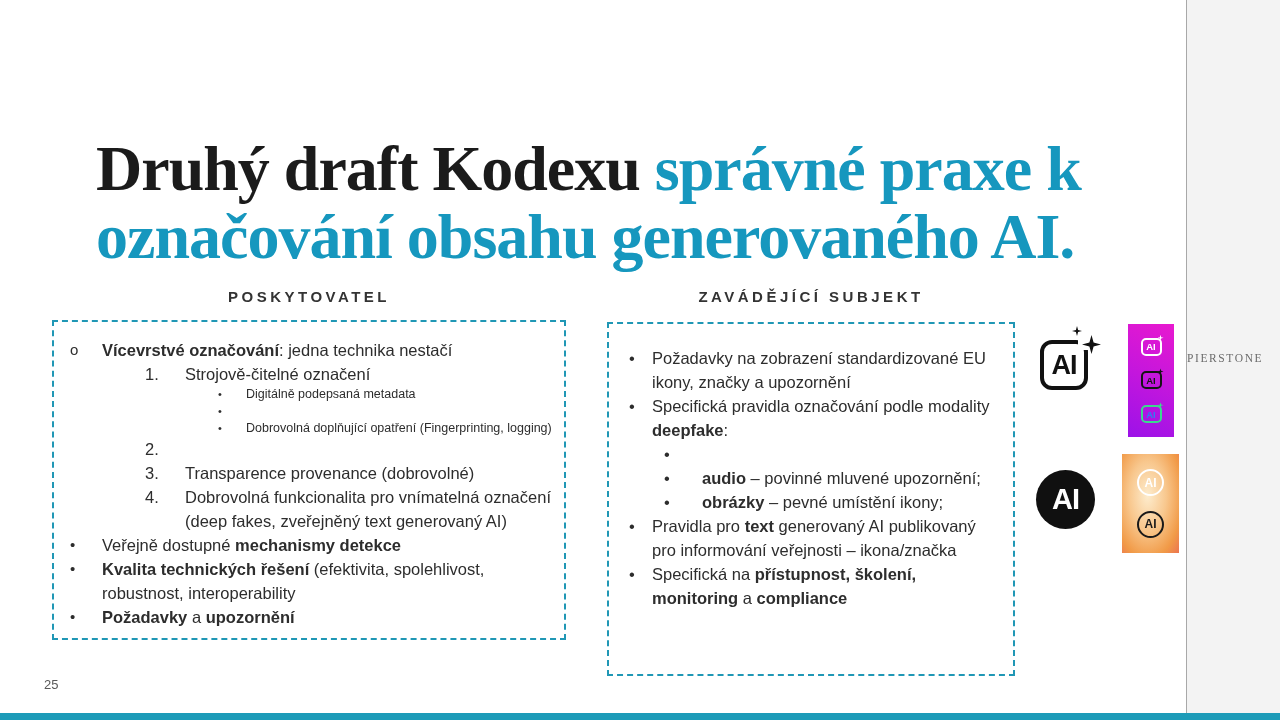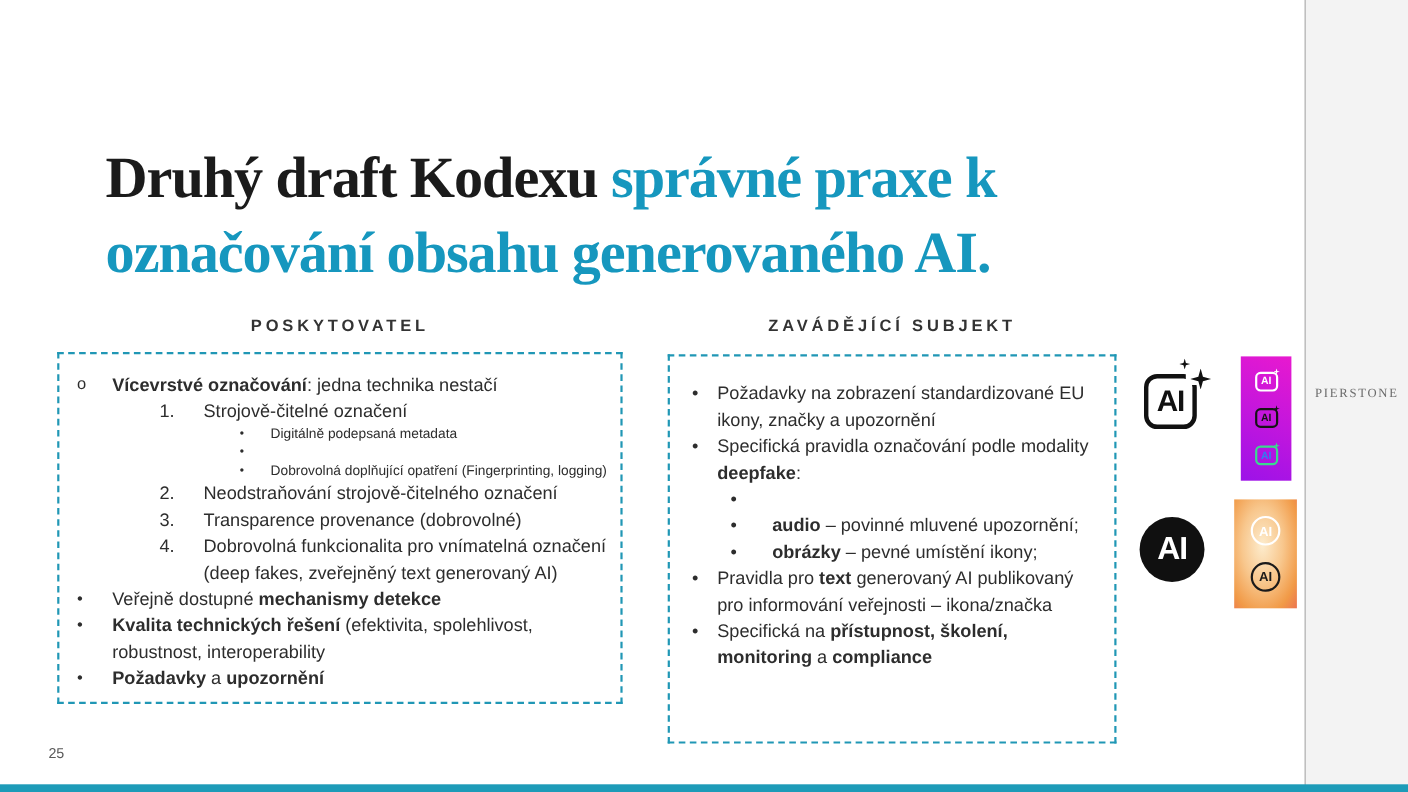--- a/index.html
+++ b/index.html
@@ -1,21 +1,21 @@
 <!DOCTYPE html>
 <html><head>
 <meta charset="utf-8">
 <style>
   html,body{margin:0;padding:0;background:#fff;}
   .slide{position:relative;width:1280px;height:720px;background:#ffffff;overflow:hidden;
          font-family:"Liberation Sans",sans-serif;color:#2d2d2d;}
 
   
   .title{position:absolute;left:96px;top:92px;font-family:"Liberation Serif",serif;
-         font-weight:700;font-size:53px;line-height:68px;letter-spacing:-1px;}
+         font-weight:700;font-size:64px;line-height:68px;letter-spacing:-1px;}
   .title .dark{color:#1b1b1b;}
   .title .teal{color:#1697be;}
 
   
   .col-header{position:absolute;top:288px;font-size:15px;font-weight:700;color:#333;
               letter-spacing:3.5px;text-align:center;}
   .hdr-left{left:52px;width:514px;}
   .hdr-right{left:607px;width:408px;}
 
   
@@ -77,21 +77,21 @@
       background:radial-gradient(ellipse at 45% 42%,#fdeccd 0%,#f8c78d 42%,#f19a47 78%,#ec7450 100%);
       padding:8px 0;box-sizing:border-box;}
   .mini-circle{width:27px;height:27px;box-sizing:border-box;border:2.5px solid;border-radius:50%;
       display:flex;align-items:center;justify-content:center;font-weight:700;font-size:12px;}
   .circ-white{color:#ffffff;border-color:#ffffff;}
   .circ-black{color:#1a1a1a;border-color:#1a1a1a;}
 
   
   .sidebar{position:absolute;right:0;top:0;width:94px;height:720px;background:#f3f3f3;
            border-left:1px solid #a8a8a8;box-sizing:border-box;}
-  .brand{position:absolute;top:352px;left:0;width:100%;text-align:center;
+  .brand{position:absolute;top:352px;left:0;width:100%;
          font-family:"Liberation Serif",serif;font-size:11.5px;letter-spacing:1.6px;color:#6b6b6b;}
 
   
   .page-number{position:absolute;left:44px;top:677px;font-size:13px;color:#595959;}
   .bottom-bar{position:absolute;left:0;bottom:0;width:1280px;height:7px;background:#1d9bb8;z-index:5;}
 </style>
 </head>
 <body>
 
 <div class="slide">
@@ -119,21 +119,20 @@
       </div>
       <div class="li lvl2 small">
         <span class="marker">•</span>
       </div>
       <div class="li lvl2 small">
         <span class="marker">•</span>
         <span class="content"><span>Dobrovolná doplňující opatření (Fingerprinting, logging)</span></span>
       </div>
       <div class="li lvl1">
         <span class="marker">2.</span>
-        <span class="content"><span>Neodstraňování strojově-čitelného označení</span></span>
       </div>
       <div class="li lvl1">
         <span class="marker">3.</span>
         <span class="content"><span>Transparence provenance (dobrovolné)</span></span>
       </div>
       <div class="li lvl1">
         <span class="marker">4.</span>
         <span class="content"><span>Dobrovolná funkcionalita pro vnímatelná označení (deep fakes, zveřejněný text generovaný AI)</span></span>
       </div>
       <div class="li lvl0">

